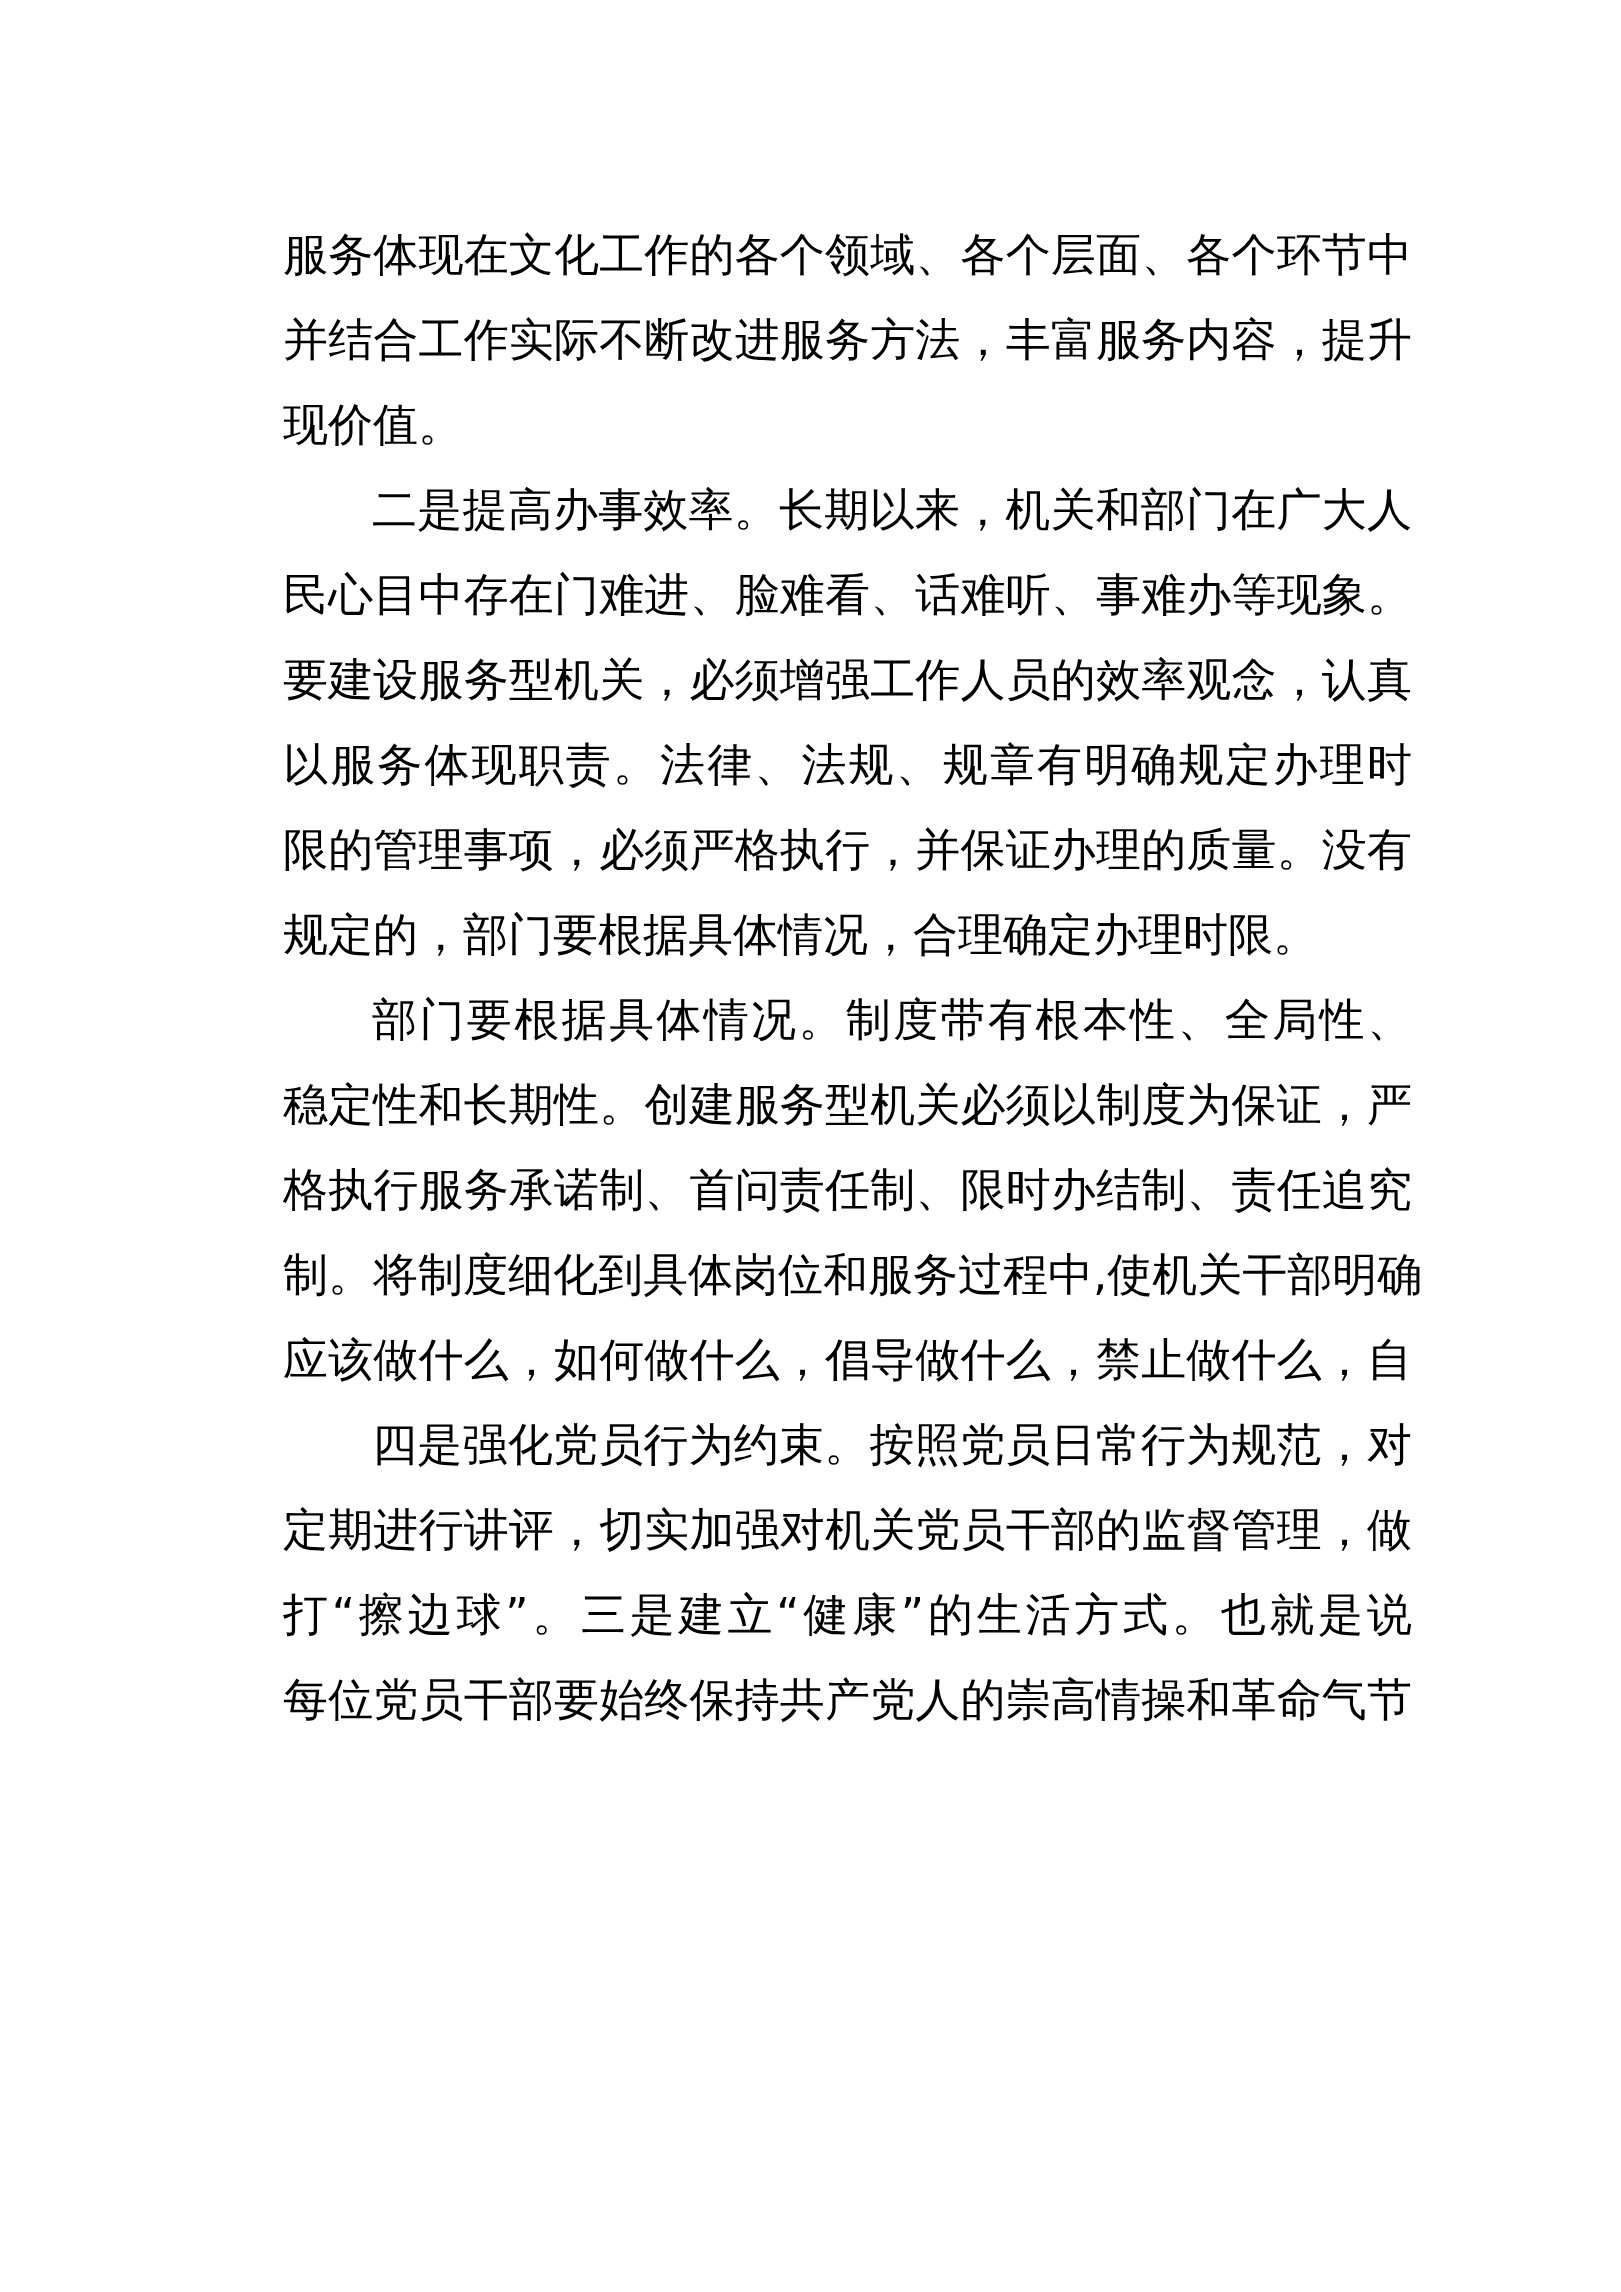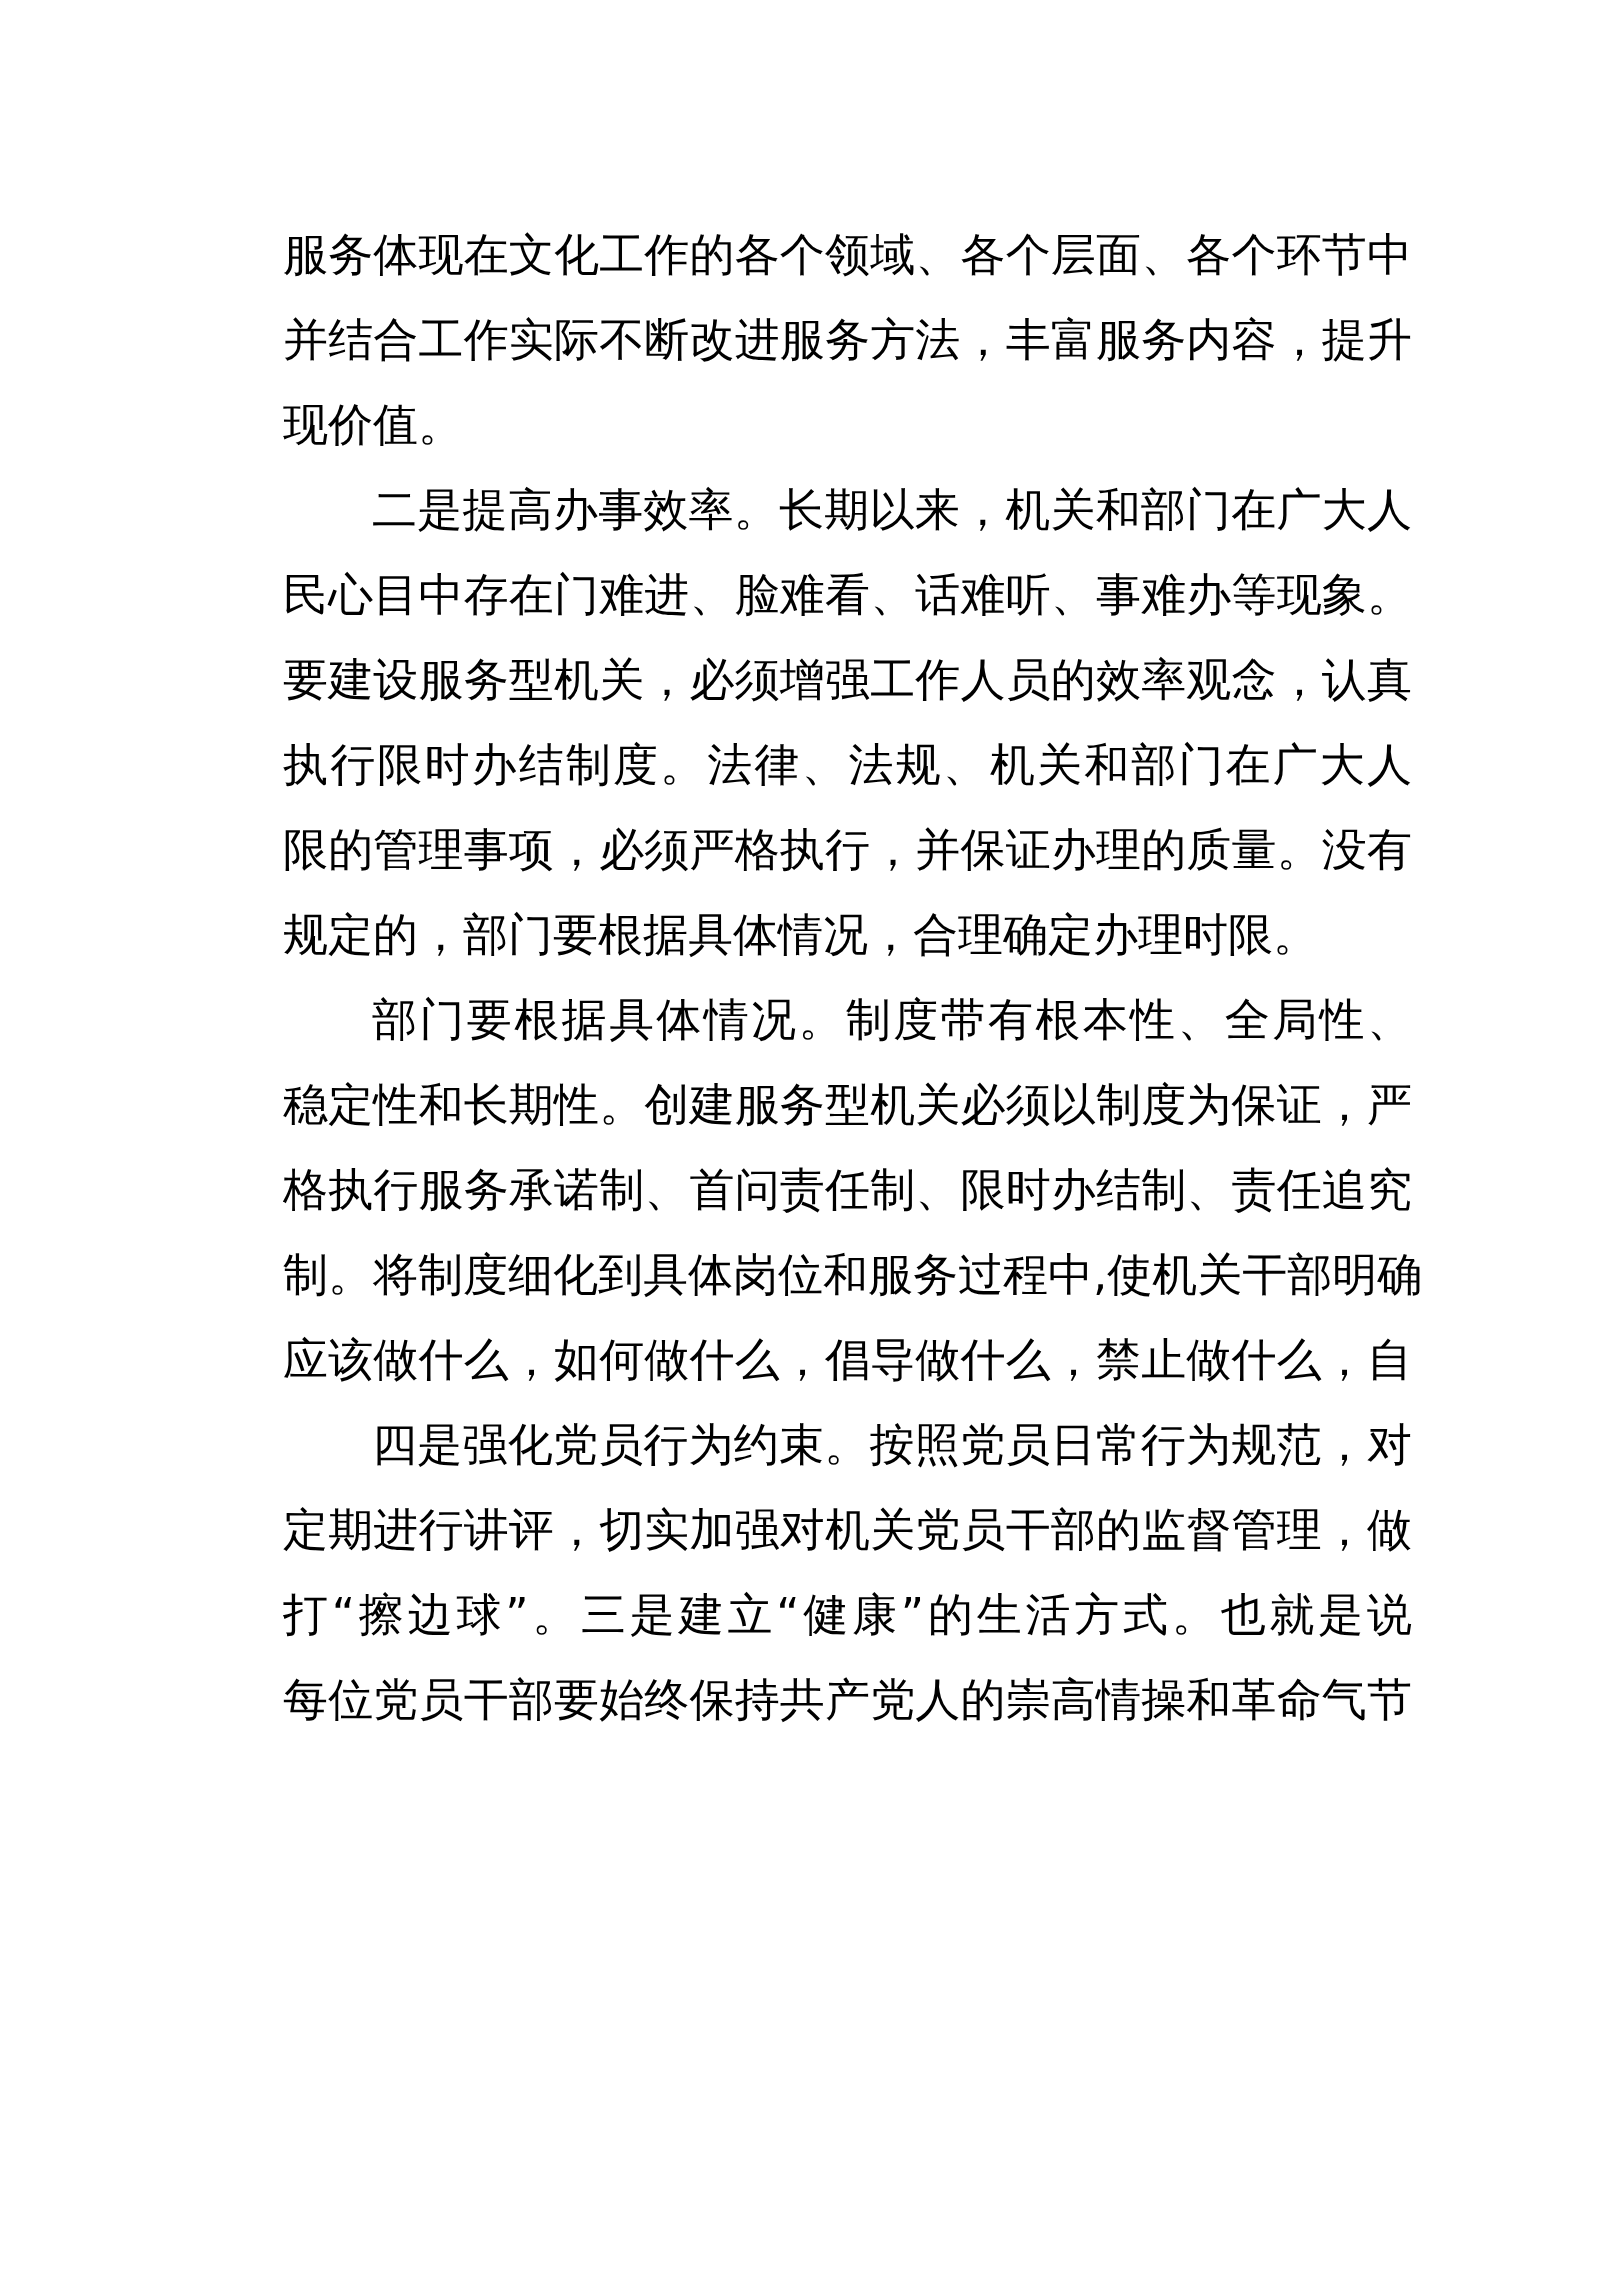--- a/index.html
+++ b/index.html
@@ -60,21 +60,21 @@
     <div class="para">
       <span class="line">服务体现在文化工作的各个领域、各个层面、各个环节中</span>
       <span class="line">并结合工作实际不断改进服务方法，丰富服务内容，提升</span>
       <span class="line last">现价值。</span>
     </div>
 
     <div class="para">
       <span class="line indent">二是提高办事效率。长期以来，机关和部门在广大人</span>
       <span class="line">民心目中存在门难进、脸难看、话难听、事难办等现象。</span>
       <span class="line">要建设服务型机关，必须增强工作人员的效率观念，认真</span>
-      <span class="line">执行限时办结制度。法律、法规、机关和部门在广大人</span>
+      <span class="line">以服务体现职责。法律、法规、规章有明确规定办理时</span>
       <span class="line">限的管理事项，必须严格执行，并保证办理的质量。没有</span>
       <span class="line last">规定的，部门要根据具体情况，合理确定办理时限。</span>
     </div>
 
     <div class="para">
       <span class="line indent">部门要根据具体情况。制度带有根本性、全局性、</span>
       <span class="line">稳定性和长期性。创建服务型机关必须以制度为保证，严</span>
       <span class="line">格执行服务承诺制、首问责任制、限时办结制、责任追究</span>
       <span class="line">制。将制度细化到具体岗位和服务过程中,使机关干部明确</span>
       <span class="line">应该做什么，如何做什么，倡导做什么，禁止做什么，自</span>

